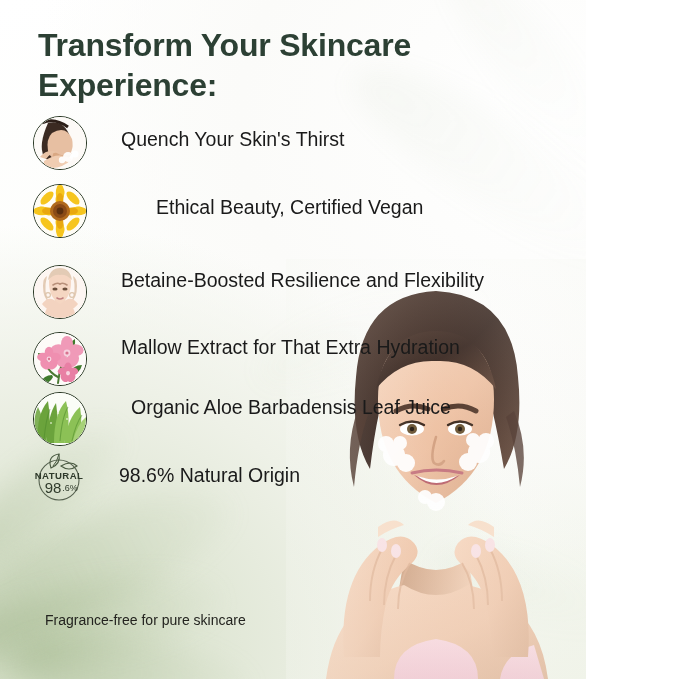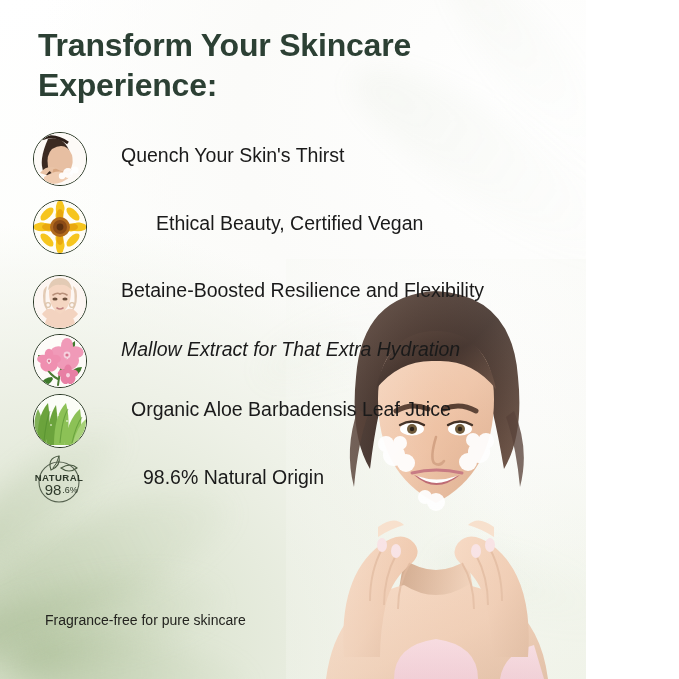--- a/index.html
+++ b/index.html
@@ -46,32 +46,32 @@
 
   
   .heading {
     position:absolute; left:38px; top:26px; width:470px;
     font-size:32px; font-weight:700; line-height:1.24;
     color:#2c4034; letter-spacing:-0.2px;
     white-space:pre-line;
   }
 
   
-  .features { position:absolute; left:33px; top:132px; width:470px; }
+  .features { position:absolute; left:33px; top:116px; width:470px; }
   .feature {
     position:relative;
     display:flex; align-items:flex-start;
     min-height:52px;
   }
   .fr0 { margin-top:0px; }
   .fr1 { margin-top:14px;gap:35px; }
-  .fr2 { margin-top:21px; }
-  .fr3 { margin-top:5px;font-style:italic; }
+  .fr2 { margin-top:27px; }
+  .fr3 { margin-top:13px; }
   .fr4 { margin-top:6px;gap:10px; }
-  .fr5 { margin-top:6px;gap:24px; }
+  .fr5 { margin-top:6px; }
 
   .icon-circle {
     flex:0 0 auto;
     width:52px; height:52px; border-radius:50%;
     border:1.6px solid #24331f;
     overflow:hidden; position:relative;
     background:#ffffff;
   }
   .icon-circle.badge { border:none; background:transparent; }
   .icon-circle svg { display:block; width:100%; height:100%; }

